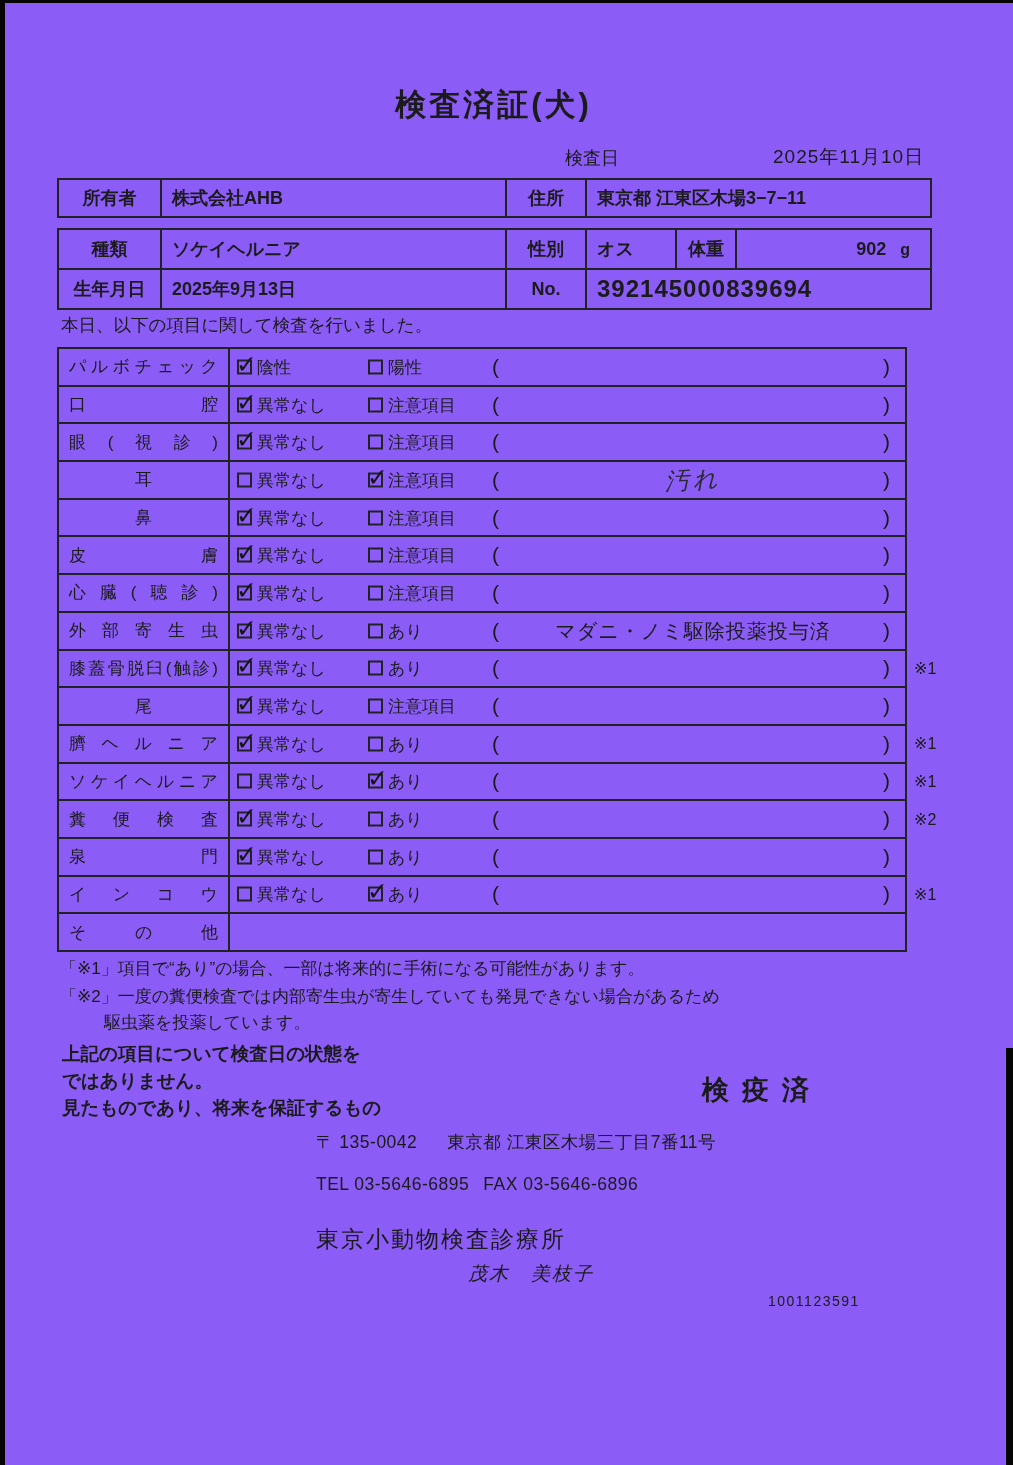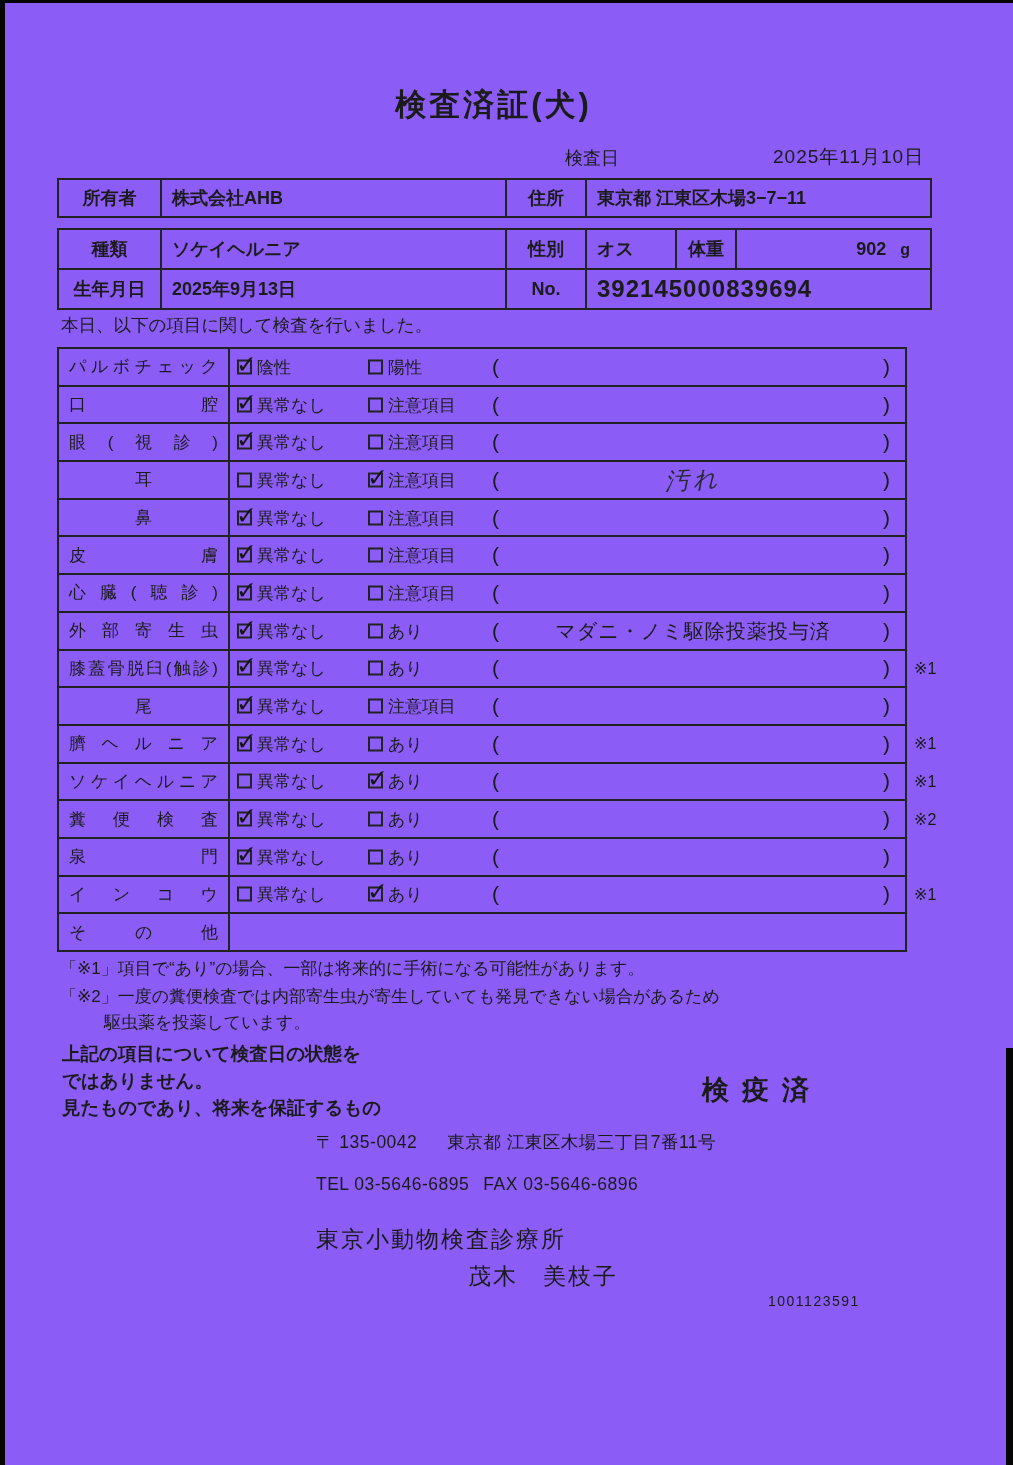--- a/index.html
+++ b/index.html
@@ -79,21 +79,21 @@
 
   .stamp { position:absolute; top:1072px; left:702px; font-size:27px; font-weight:600; letter-spacing:13px; }
 
   .addr-line { position:absolute; top:1130px; left:316px; font-size:17.5px; letter-spacing:0.5px; }
   .addr-line .addr { margin-left:30px; }
 
   .tel-line { position:absolute; top:1174px; left:316px; font-size:17.5px; letter-spacing:0.5px; }
   .tel-line .fax { margin-left:14px; }
 
   .clinic-name { position:absolute; top:1224px; left:316px; font-size:23px; letter-spacing:2px; }
-  .rep-name    { position:absolute; top:1261px; left:468px; font-size:23px; letter-spacing:2px; }
+  .rep-name    { position:absolute; top:1261px; left:468px; font-size:19px; letter-spacing:2px;font-style:italic; }
   .serial      { position:absolute; top:1293px; left:768px; font-size:14px; letter-spacing:1.5px; }
 </style>
 </head>
 <body>
 
 <div class="page">
 
   <div class="edge-top"></div>
   <div class="edge-left"></div>
   <div class="edge-right"></div>

